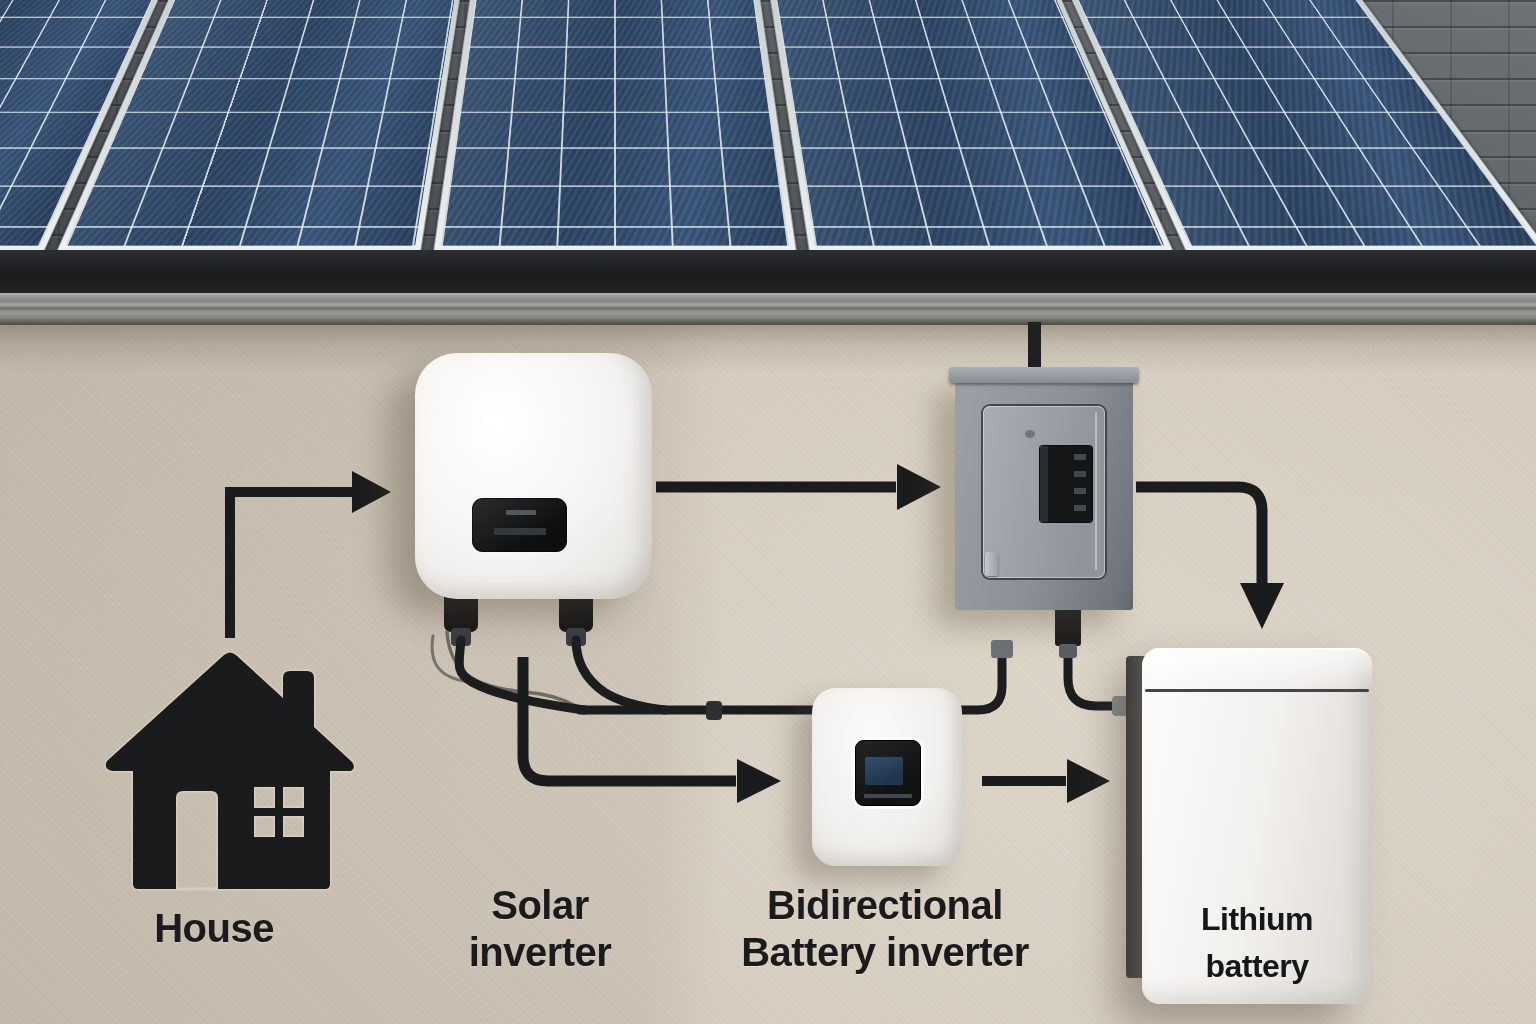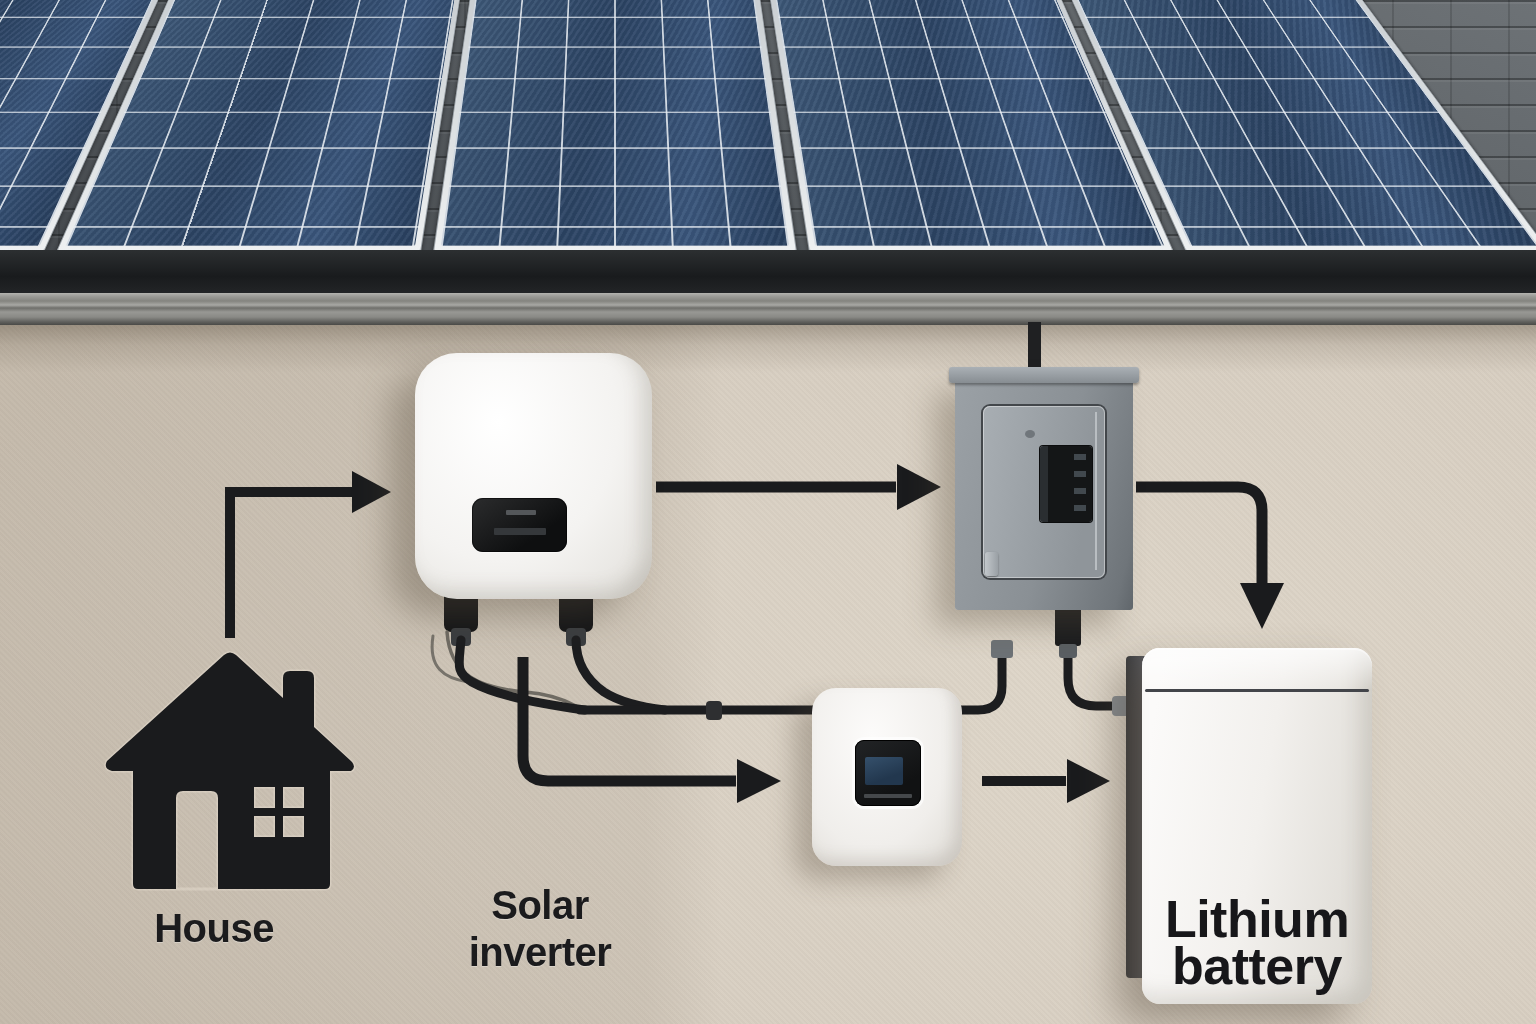--- a/index.html
+++ b/index.html
@@ -91,21 +91,21 @@
     background:linear-gradient(180deg,rgba(255,255,255,.75),rgba(255,255,255,0));}
 
   
   .label{position:absolute;z-index:4;text-align:center;color:#1b1b1d;
     font-size:40px;font-weight:700;line-height:47px;letter-spacing:-.5px;
     text-shadow:0 1px 0 rgba(255,255,255,.3);}
   .label-house{left:114px;top:905px;width:200px;}
   .label-solar{left:400px;top:882px;width:280px;}
   .label-bidi{left:705px;top:882px;width:360px;}
   .battery-label{position:absolute;left:0;bottom:14px;width:100%;text-align:center;
-    color:#17171a;font-size:52px;font-weight:700;line-height:47px;letter-spacing:-.5px;}
+    color:#17171a;font-size:32px;font-weight:700;line-height:47px;letter-spacing:-.5px;}
 </style>
 </head>
 <body>
 
 <div class="scene">
 
   <div class="wall"></div>
 
   <div class="roof">
     <div class="shingles"></div>
@@ -209,14 +209,18 @@
       <div>Lithium</div>
       <div>battery</div>
     </div>
   </div>
 
   <div class="label label-house">House</div>
   <div class="label label-solar">
     <div>Solar</div>
     <div>inverter</div>
   </div>
+  <div class="label label-bidi">
+    <div>Bidirectional</div>
+    <div>Battery inverter</div>
+  </div>
 
 </div>
 
 </body></html>

